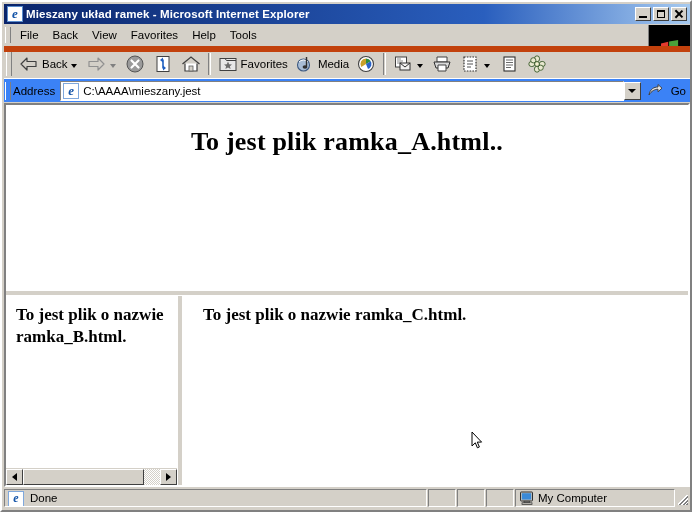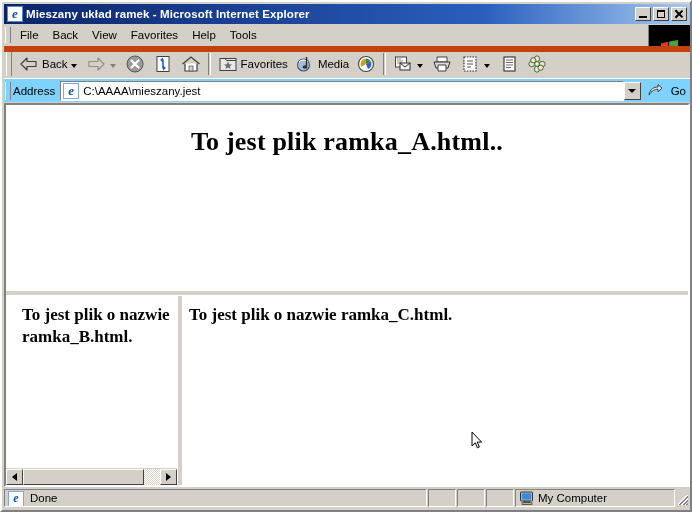--- a/index.html
+++ b/index.html
@@ -185,21 +185,21 @@
     margin: 3px 2px 0 1px;
   }
   .tb-caret.gray { border-top-color: #808080; }
   .ic { width: 22px; height: 22px; position: relative; flex: 0 0 auto; }
 
   
   .addressbar {
     position: absolute;
     left: 2px; top: 76px;
     width: 686px; height: 24px;
-    background: #7dd3fc;
+    background: #3b82f6;
     display: flex;
     align-items: center;
     border-top: 1px solid #ffffff;
     box-sizing: border-box;
   }
   .addr-grip {
     width: 6px; height: 18px;
     margin-left: 1px; margin-right: 2px;
     border-left: 1px solid #ffffff;
     border-right: 1px solid #808080;
@@ -289,37 +289,37 @@
     left: 0; top: 0;
     width: 171px; bottom: 0;
     background: #ffffff;
     box-sizing: border-box;
     overflow: hidden;
   }
   .frame-b-content {
     position: absolute;
     left: 0; right: 0; top: 0; bottom: 17px;
     background: #ffffff;
-    padding: 8px 0 0 16px;
+    padding: 8px 0 0 10px;
     box-sizing: border-box;
     overflow: hidden;
   }
   .vdivider {
     position: absolute;
     left: 171px; top: 0; width: 6px; bottom: 0;
     background: #d4d0c8;
     border-left: 1px solid #ffffff;
     border-right: 1px solid #ffffff;
     box-sizing: border-box;
   }
   .frame-c {
     position: absolute;
     left: 177px; right: 0; top: 0; bottom: 0;
     background: #ffffff;
-    padding: 8px 0 0 6px;
+    padding: 8px 0 0 20px;
     box-sizing: border-box;
     overflow: hidden;
   }
   .frame-text {
     font-family: "Liberation Serif", serif;
     font-weight: bold;
     font-size: 17px;
     line-height: 1.32;
     color: #000000;
     margin: 0;

